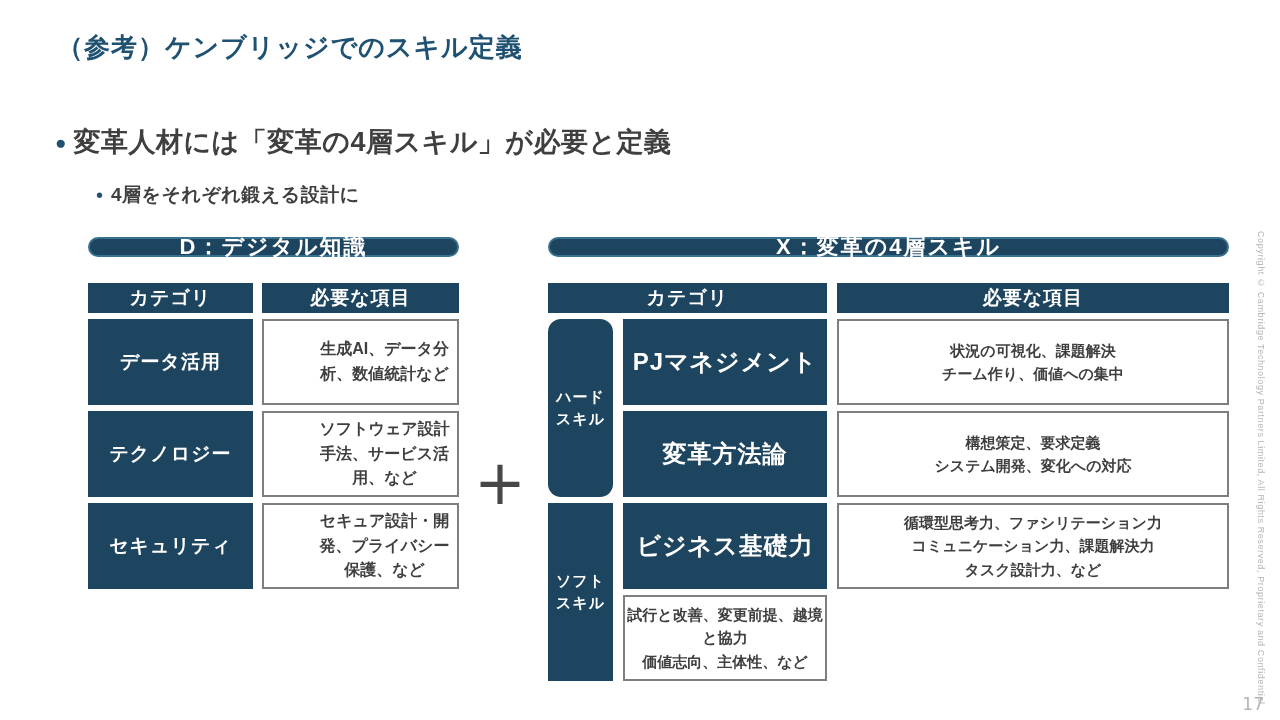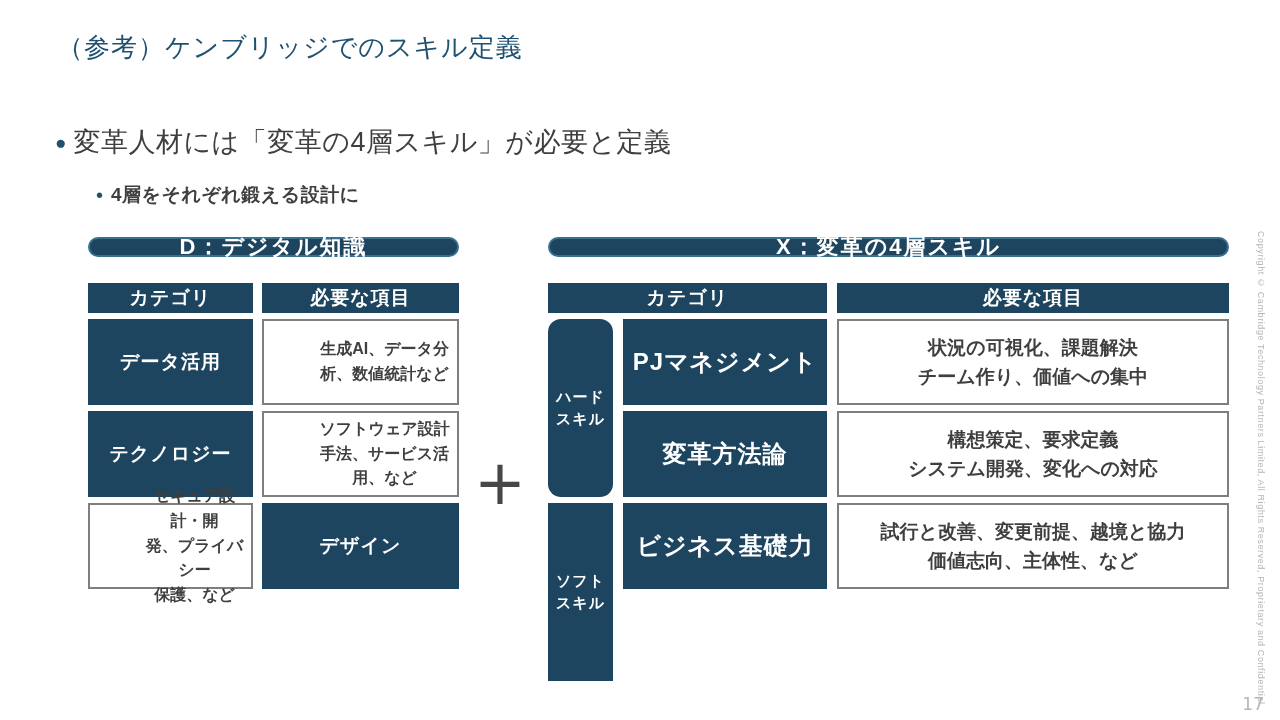--- a/index.html
+++ b/index.html
@@ -11,32 +11,32 @@
   }
   *{box-sizing:border-box;}
   html,body{margin:0;padding:0;}
   body{
     width:1280px;height:720px;position:relative;overflow:hidden;
     background:#ffffff;
     font-family:"Liberation Sans","DejaVu Sans",sans-serif;
   }
   .slide-title{
     position:absolute;left:57px;top:30px;
-    font-size:26px;font-weight:normal;color:var(--title-navy);
+    font-size:26px;font-weight:bold;color:var(--title-navy);
     letter-spacing:1px;
   }
   .bullet-line{
     position:absolute;left:55px;top:124px;
     display:flex;align-items:center;
   }
   .bullet-line .dot{
     color:var(--title-navy);font-size:19px;margin-right:7px;line-height:1;
   }
   .bullet-line .txt{
-    font-size:27px;font-weight:normal;color:var(--text-gray);letter-spacing:0.5px;
+    font-size:27px;font-weight:bold;color:var(--text-gray);letter-spacing:0.5px;
   }
   .sub-bullet-line{
     position:absolute;left:96px;top:182px;
     display:flex;align-items:center;
   }
   .sub-bullet-line .dot{
     color:var(--title-navy);font-size:20px;margin-right:8px;line-height:1;
   }
   .sub-bullet-line .txt{
     font-size:19px;font-weight:bold;color:var(--text-gray);letter-spacing:0.5px;
@@ -71,21 +71,21 @@
   .cat-left{font-size:19px;letter-spacing:1px;}
   .cat-right{font-size:24px;letter-spacing:1px;}
   .group-cell{font-size:15px;line-height:1.5;letter-spacing:1px;}
   .item-cell{
     background:#fff;border:2px solid var(--border-gray);
     color:var(--text-gray);font-weight:bold;
     display:flex;align-items:center;justify-content:center;
     text-align:center;white-space:pre-line;line-height:1.55;
   }
   .item-left{font-size:16px;padding-left:48px;}
-  .item-right{font-size:19px;}
+  .item-right{font-size:15px;}
   .span2a{grid-row:2/4;border-radius:13px;}
   .span2b{grid-row:4/6;}
   .head-span{grid-column:1/3;}
   .plus{
     position:absolute;left:468px;top:446px;width:64px;height:72px;
     display:flex;align-items:center;justify-content:center;
     font-family:"DejaVu Sans",sans-serif;
     font-size:62px;font-weight:normal;color:#474747;
   }
   .copyright{
@@ -122,25 +122,25 @@
 
   <div class="navy-cell cat-left">データ活用</div>
   <div class="item-cell item-left">生成AI、データ分
 析、数値統計など</div>
 
   <div class="navy-cell cat-left">テクノロジー</div>
   <div class="item-cell item-left">ソフトウェア設計
 手法、サービス活
 用、など</div>
 
+  <div class="navy-cell cat-left">セキュリティ</div>
   <div class="item-cell item-left">セキュア設計・開
 発、プライバシー
 保護、など</div>
 
-  <div class="navy-cell cat-left">デザイン</div>
 </div>
 
 <div class="plus">+</div>
 
 <div class="pill right">X：変革の4層スキル</div>
 <div class="tbl right">
   <div class="navy-cell col-head head-span">カテゴリ</div>
   <div class="navy-cell col-head">必要な項目</div>
 
   <div class="navy-cell group-cell span2a">ハード
@@ -149,19 +149,22 @@
   <div class="item-cell item-right">状況の可視化、課題解決
 チーム作り、価値への集中</div>
 
   <div class="navy-cell cat-right">変革方法論</div>
   <div class="item-cell item-right">構想策定、要求定義
 システム開発、変化への対応</div>
 
   <div class="navy-cell group-cell span2b">ソフト
 スキル</div>
   <div class="navy-cell cat-right">ビジネス基礎力</div>
+  <div class="item-cell item-right">循環型思考力、ファシリテーション力
+コミュニケーション力、課題解決力
+タスク設計力、など</div>
 
   <div class="item-cell item-right">試行と改善、変更前提、越境と協力
 価値志向、主体性、など</div>
 </div>
 
 <div class="copyright">Copyright © Cambridge Technology Partners Limited, All Rights Reserved, Proprietary and Confidential</div>
 <div class="page-num">17</div>
 
 </body></html>

